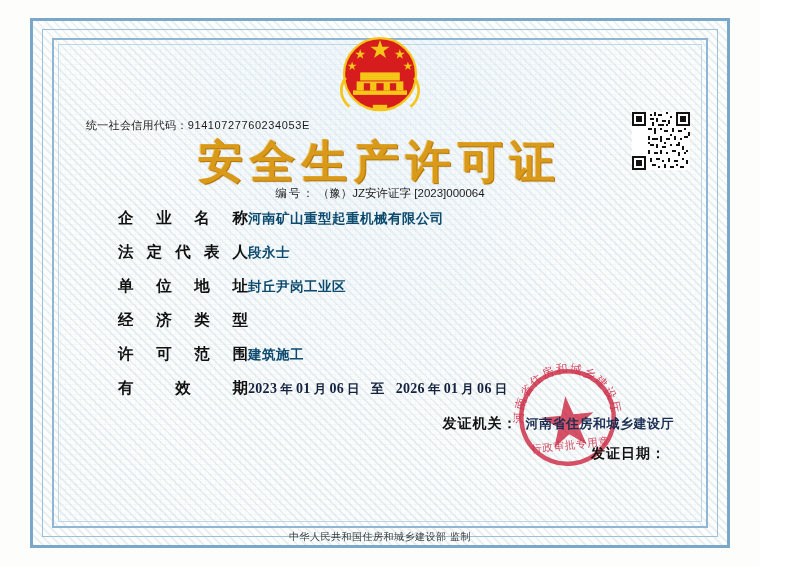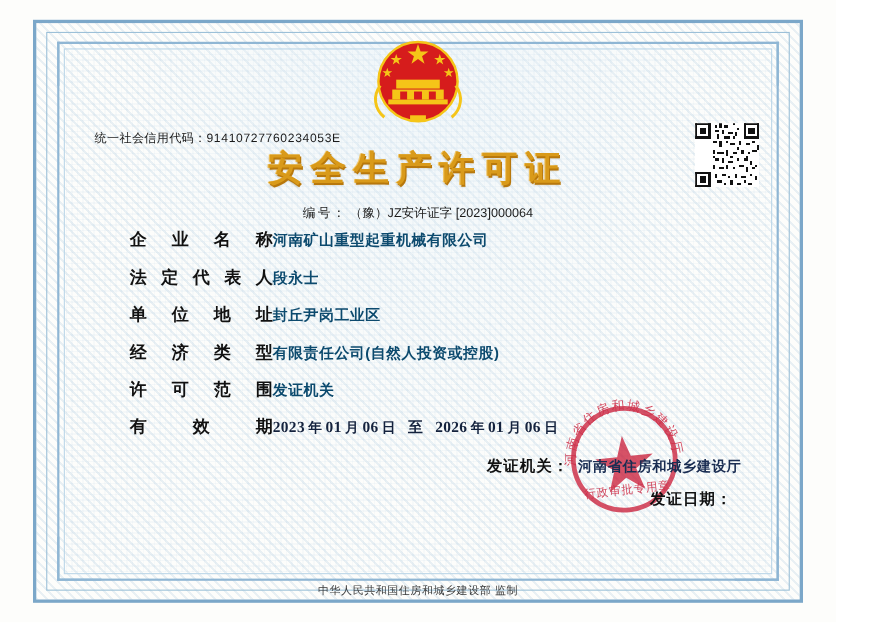--- a/index.html
+++ b/index.html
@@ -113,21 +113,21 @@
   }
   .credit-code .val { letter-spacing: 0.6px; }
 
   
   .title {
     position: absolute;
     left: 0; right: 0;
     top: 132px;
     text-align: center;
     font-family: "DejaVu Sans", sans-serif;
-    font-size: 32px;
+    font-size: 45px;
     font-weight: bold;
     letter-spacing: 7px;
     color: #d99a1a;
     text-shadow:
       1px 1px 0 #b8780c,
       -1px 0 0 #f0c463,
       0 1px 2px rgba(120,80,0,0.35);
   }
   
   .serial {
@@ -392,31 +392,30 @@
       <div class="field-value">封丘尹岗工业区</div>
     </div>
 
     <div class="field-row">
       <div class="field-label">
         <span>经</span>
         <span>济</span>
         <span>类</span>
         <span>型</span>
       </div>
-      <div class="field-value">有限责任公司(自然人投资或控股)</div>
     </div>
 
     <div class="field-row">
       <div class="field-label">
         <span>许</span>
         <span>可</span>
         <span>范</span>
         <span>围</span>
       </div>
-      <div class="field-value">发证机关</div>
+      <div class="field-value">建筑施工</div>
     </div>
 
     <div class="field-row">
       <div class="field-label">
         <span>有</span>
         <span>效</span>
         <span>期</span>
       </div>
       <div class="validity">
         <span class="num">2023</span>

